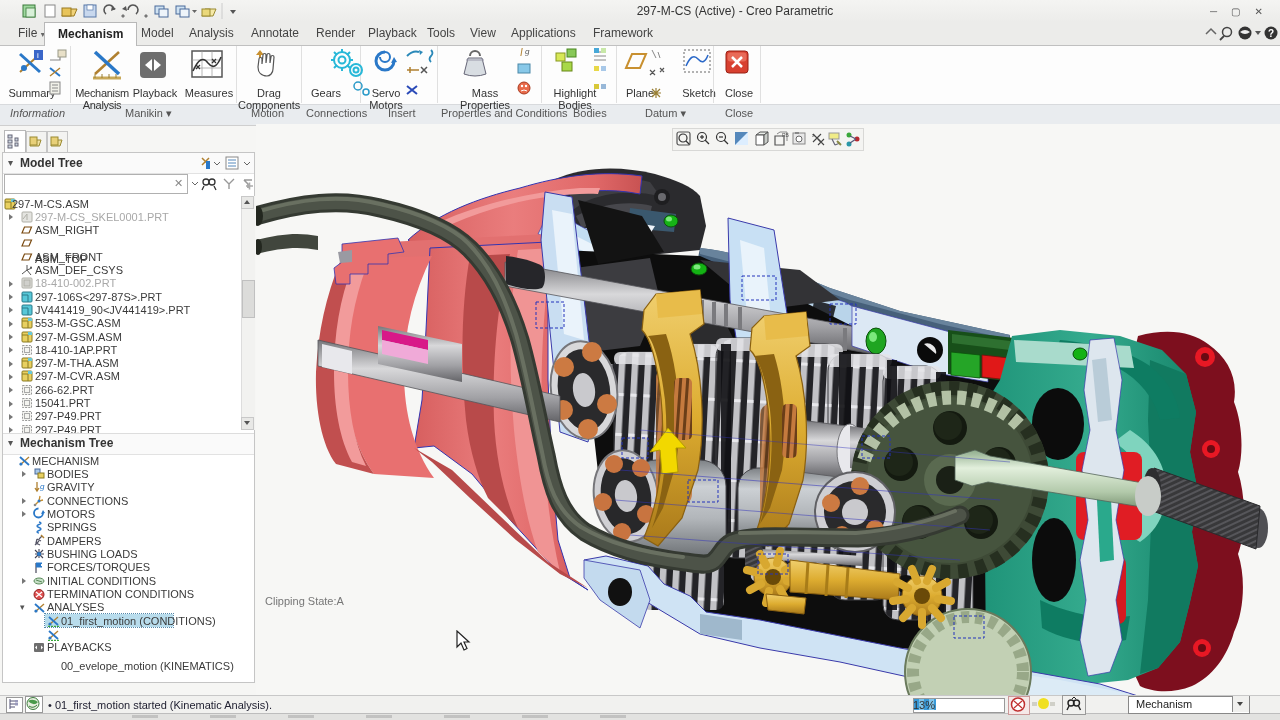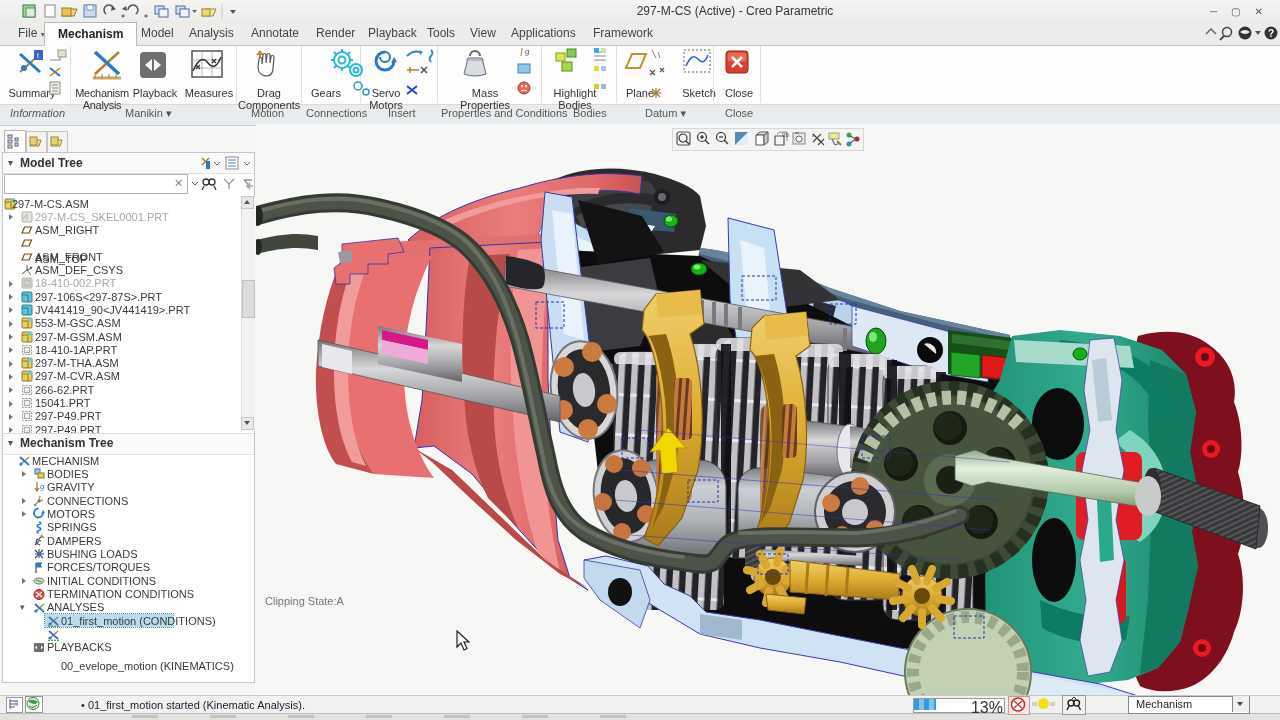--- a/index.html
+++ b/index.html
@@ -829,25 +829,25 @@
  <path d="M4 2 v10 M4 4 h5 M4 7 h5 M4 10 h5" stroke="#557" stroke-width="1"></path>
  <rect x="9" y="3" width="3" height="2.5" fill="#99b"></rect>
     <rect x="9" y="6" width="3" height="2.5" fill="#99b"></rect>
 </svg>
 <div class="sicon" style="left:25px;top:696px;width:16px;height:15px;background:#fff;"></div>
 <svg class="abs" style="left:25px;top:696px" width="16" height="15" viewBox="0 0 16 15">
  <circle cx="8" cy="7.5" r="6" fill="#e8f0e0" stroke="#3a7a3a"></circle>
  <path d="M3 5 q5 -3 10 1 q-4 5 -10 -1" fill="#4a9a4a"></path>
  <path d="M4 10 q4 3 8 -1" fill="none" stroke="#3a7a3a"></path>
 </svg>
-<div class="abs" style="left:48px;top:699px;font-size:11px;color:#223;margin-left:33px;">• 01_first_motion started (Kinematic Analysis).</div>
+<div class="abs" style="left:48px;top:699px;font-size:11px;color:#223;">• 01_first_motion started (Kinematic Analysis).</div>
 
 <div class="abs" style="left:913px;top:698px;width:90px;height:13px;background:#fff;border:1px solid #999;"></div>
 <div class="abs" style="left:914px;top:699px;width:22px;height:11px;background:repeating-linear-gradient(90deg,#3a9ad8 0 5px,#7fc4ea 5px 10px);"></div>
-<div class="abs" style="left:913px;top:699px;width:90px;text-align:right;font-size:16px;color:#333;">13%</div>
+<div class="abs" style="left:913px;top:699px;width:90px;text-align:left;font-size:11px;color:#333;">13%</div>
 <div class="abs" style="left:1008px;top:696px;width:20px;height:17px;background:#f6e8e8;border:1px solid #cc9999;"></div>
 <svg class="abs" style="left:1010px;top:697px" width="16" height="15" viewBox="0 0 16 15">
  <circle cx="8" cy="7.5" r="6.5" fill="#fff" stroke="#c03030" stroke-width="1.5"></circle>
  <path d="M4 4 l8 7 M12 4 l-8 7" stroke="#c03030" stroke-width="1.3"></path>
 </svg>
 <div class="abs" style="left:1032px;top:702px;width:5px;height:4px;background:#d0d0c8;"></div>
 <div class="abs" style="left:1038px;top:698px;width:11px;height:11px;border-radius:50%;background:#f0e020;"></div>
 <div class="abs" style="left:1050px;top:702px;width:5px;height:4px;background:#d0d0c8;"></div>
 <div class="abs" style="left:1062px;top:695px;width:22px;height:18px;background:#f0f0ee;border:1px solid #999;"></div>
 <svg class="abs" style="left:1065px;top:697px" width="17" height="14" viewBox="0 0 17 14">

